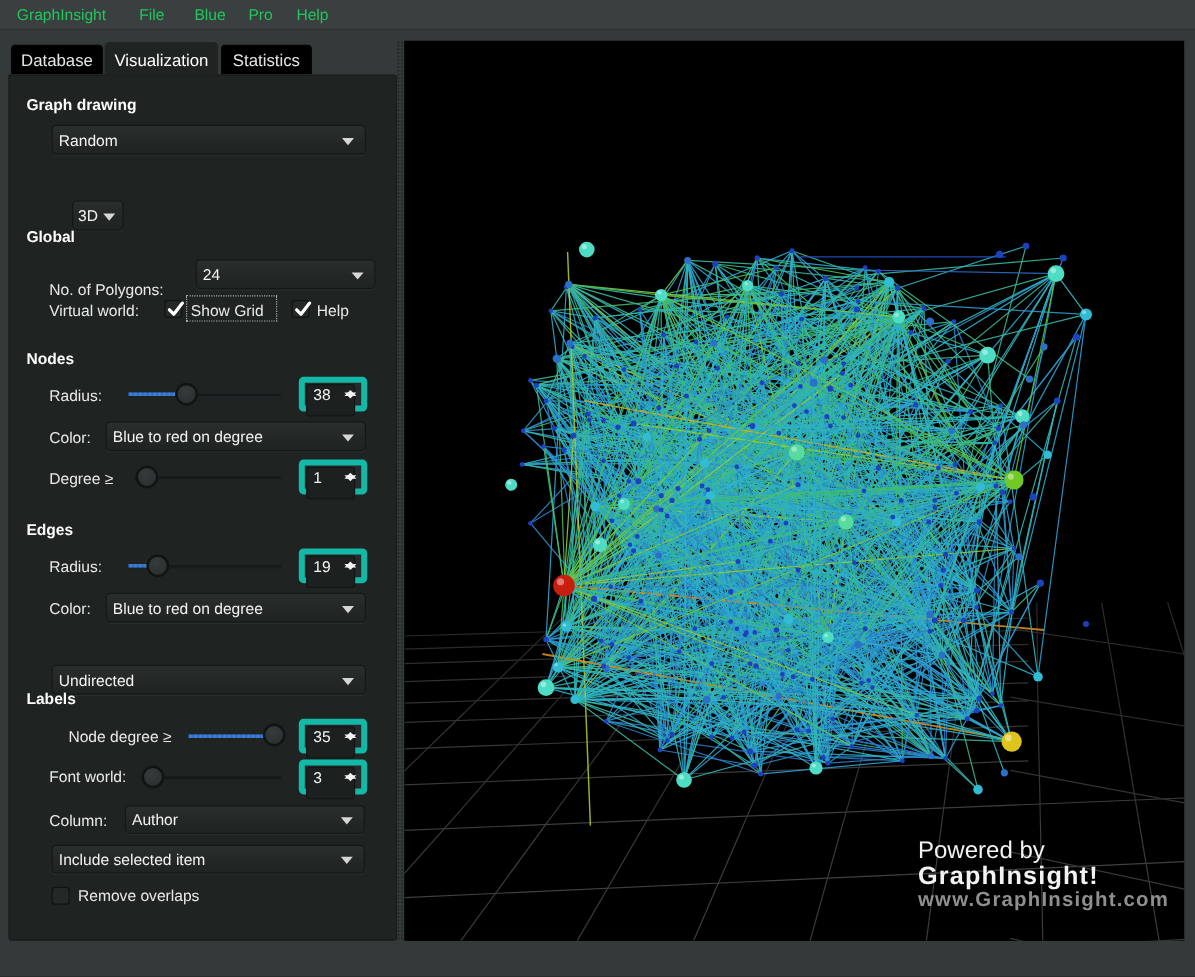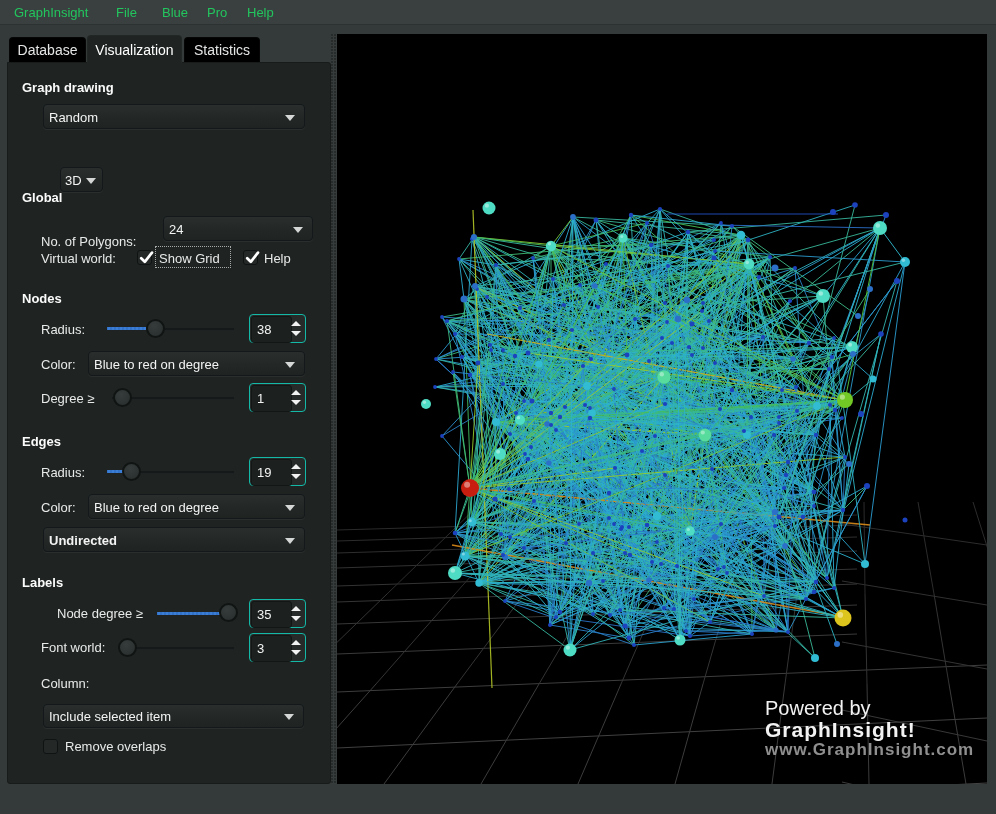--- a/index.html
+++ b/index.html
@@ -10,21 +10,21 @@
 .tabsel{background:#1f2423;color:#ffffff;top:35px !important;height:28px;z-index:3;line-height:28px;}
 #panel{position:absolute;left:7px;top:62px;width:324px;height:722px;background:#1f2423;border-radius:0 3px 3px 3px;box-sizing:border-box;border:1px solid #171b1a;z-index:1;}
 #splitter{position:absolute;left:331px;top:34px;width:6px;height:750px;background:#363c3b;background-image:radial-gradient(circle at 1px 1px,#272c2b 35%,rgba(0,0,0,0) 40%);background-size:3px 3px;}
 #viz{position:absolute;left:337px;top:34px;width:650px;height:750px;background:#000;}
 #rightstrip{position:absolute;left:987px;top:34px;width:9px;height:750px;background:#343a39;}
 .hdr{position:absolute;font-size:13px;font-weight:bold;color:#fbfbfb;}
 .lbl{position:absolute;font-size:13px;color:#e8eae9;white-space:nowrap;}
 .dd{position:absolute;background:linear-gradient(180deg,#2a2f2e 0%,#232827 55%,#1f2423 100%);border:1px solid #14181a;border-radius:4px;box-sizing:border-box;box-shadow:0 1px 0 rgba(255,255,255,0.05);}
 .dd span{position:absolute;left:5px;top:50%;transform:translateY(-50%);font-size:13px;color:#f2f3f2;white-space:nowrap;}
 .dd i{position:absolute;right:9px;top:50%;margin-top:-2px;width:0;height:0;border-left:5px solid transparent;border-right:5px solid transparent;border-top:6px solid #d4d7d6;}
-.spin{position:absolute;width:57px;height:29px;background:#262b2a;border:1px solid #14b8a6;border-radius:4px;box-sizing:border-box;}
+.spin{position:absolute;width:57px;height:29px;background:#262b2a;border:5px solid #14b8a6;border-radius:4px;box-sizing:border-box;}
 .spin .fld{position:absolute;left:1px;top:1px;width:39px;height:25px;background:#1c2120;border:1px solid #121615;border-radius:3px;}
 .spin .val{position:absolute;left:7px;top:50%;transform:translateY(-50%);font-size:13px;color:#f2f3f2;}
 .spin .up{position:absolute;right:4px;top:6px;width:0;height:0;border-left:5px solid transparent;border-right:5px solid transparent;border-bottom:5px solid #f0f1f0;}
 .spin .dn{position:absolute;right:4px;bottom:6px;width:0;height:0;border-left:5px solid transparent;border-right:5px solid transparent;border-top:5px solid #f0f1f0;}
 .cb{position:absolute;width:15px;height:15px;background:#242928;border:1px solid #0f1314;border-radius:3px;box-sizing:border-box;}
 .cb svg{position:absolute;left:0px;top:-2px;}
 .groove{position:absolute;height:2px;background:#15191a;border-bottom:1px solid rgba(255,255,255,0.04);}
 .gblue{position:absolute;height:3px;background:repeating-linear-gradient(90deg,#2e6cc2 0px,#3f83dc 2px,#2e6cc2 4px);}
 .handle{position:absolute;width:19px;height:19px;border-radius:50%;background:radial-gradient(circle at 40% 32%,#363c3b 0%,#2e3433 55%,#272c2b 100%);border:2px solid #101514;box-sizing:border-box;}
 .focusrect{position:absolute;border:1px dotted #a8aaa9;}
@@ -1954,21 +1954,21 @@
       <div class="fld"></div>
       <span class="val">19</span>
       <i class="up"></i>
       <i class="dn"></i>
     </div>
 <div class="lbl" style="left:41px;top:500px;">Color:</div>
 <div class="dd" style="left:88px;top:494px;width:217px;height:25px;">
       <span>Blue to red on degree</span>
       <i></i>
     </div>
-<div class="dd" style="left:43px;top:527px;width:262px;height:25px;font-weight:bold;">
+<div class="dd" style="left:43px;top:554px;width:262px;height:25px;">
       <span>Undirected</span>
       <i></i>
     </div>
 
 <div class="hdr" style="left:22px;top:575px;">Labels</div>
 <div class="lbl" style="left:57px;top:606px;">Node degree ≥</div>
 <div class="groove" style="left:157px;top:613px;width:80px;"></div>
 <div class="gblue" style="left:157px;top:612px;width:63px;"></div>
 <div class="handle" style="left:219px;top:603px;"></div>
 <div class="spin" style="left:249px;top:599px;">
@@ -1980,19 +1980,23 @@
 <div class="lbl" style="left:41px;top:640px;">Font world:</div>
 <div class="groove" style="left:118px;top:647px;width:116px;"></div>
 <div class="handle" style="left:118px;top:638px;"></div>
 <div class="spin" style="left:249px;top:633px;">
       <div class="fld"></div>
       <span class="val">3</span>
       <i class="up"></i>
       <i class="dn"></i>
     </div>
 <div class="lbl" style="left:41px;top:676px;">Column:</div>
+<div class="dd" style="left:104px;top:671px;width:200px;height:24px;">
+      <span>Author</span>
+      <i></i>
+    </div>
 <div class="dd" style="left:43px;top:704px;width:261px;height:24px;">
       <span>Include selected item</span>
       <i></i>
     </div>
 <div class="cb" style="left:43px;top:739px;"></div>
 <div class="lbl" style="left:65px;top:739px;">Remove overlaps</div>
   </div>
 
 </body></html>

